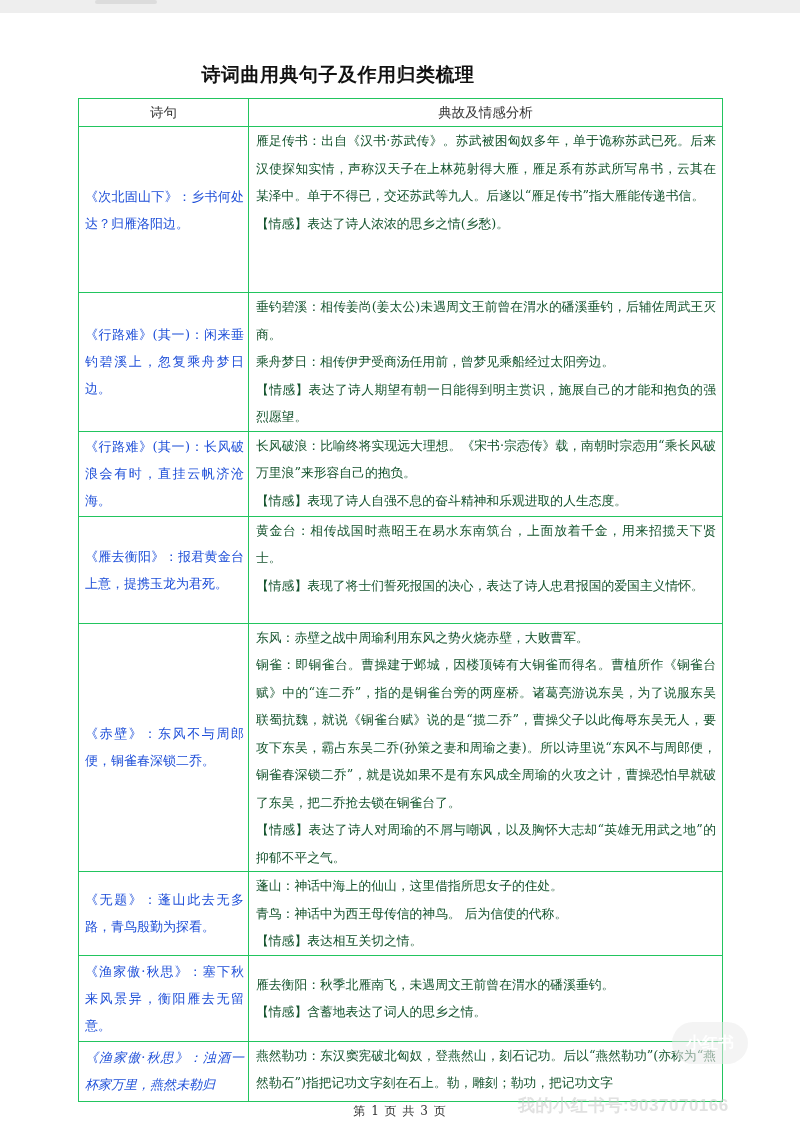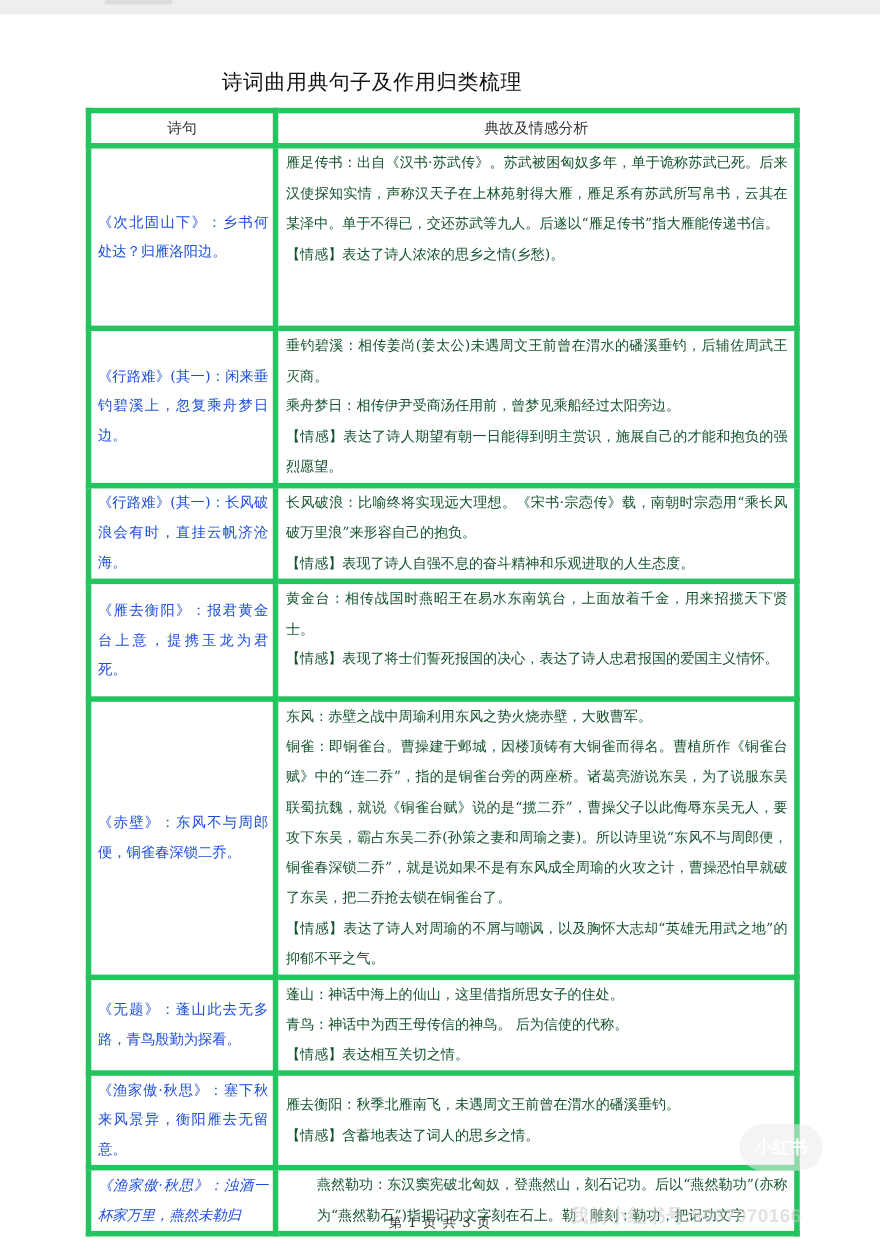--- a/index.html
+++ b/index.html
@@ -12,28 +12,28 @@
   .topbar {
     position: absolute; left: 0; top: 0; width: 800px; height: 13px;
     background: #eeeeee;
   }
   .topbar .faint {
     position: absolute; left: 95px; top: 0; height: 4px; width: 62px;
     background: #dcdcdc; border-radius: 2px;
   }
   .title {
     position: absolute; left: 0; top: 62px; width: 676px; text-align: center;
-    font-size: 19px; font-weight: normal; letter-spacing: 0.5px; color: #111;
+    font-size: 19px; font-weight: bold; letter-spacing: 0.5px; color: #111;
   }
   table.main {
     position: absolute; left: 78px; top: 98px; width: 644px;
     border-collapse: collapse; table-layout: fixed;
   }
   table.main td, table.main th {
-    border: 5px solid #22c55e; vertical-align: middle; padding: 0;
+    border: 1px solid #22c55e; vertical-align: middle; padding: 0;
   }
   table.main th {
     height: 27px; font-weight: normal; font-size: 13.5px; color: #333;
   }
   col.c1 { width: 170px; }
   col.c2 { width: 474px; }
   td.verse {
     font-size: 13px; line-height: 27px; padding: 0 4px 0 6px !important;
     text-align: justify; color: #1d4ed8; margin-top: 28px;
   }
@@ -128,21 +128,21 @@
     <tr style="height:86px;">
       <td class="verse">《渔家傲·秋思》：塞下秋来风景异，衡阳雁去无留意。</td>
       <td class="analysis" style="vertical-align:middle !important;">
         <p>雁去衡阳：秋季北雁南飞，未遇周文王前曾在渭水的磻溪垂钓。</p>
         <p class="emo">【情感】含蓄地表达了词人的思乡之情。</p>
       </td>
     </tr>
     <tr style="height:60px;">
       <td class="verse" style="overflow:hidden;font-style:italic;">《渔家傲·秋思》：浊酒一杯家万里，燕然未勒归</td>
       <td class="analysis">
-        <p style="max-height:55px; overflow:hidden;margin-left:28px;">燕然勒功：东汉窦宪破北匈奴，登燕然山，刻石记功。后以“燕然勒功”(亦称为“燕然勒石”)指把记功文字刻在石上。勒，雕刻；勒功，把记功文字</p>
+        <p style="max-height:55px; overflow:hidden;">燕然勒功：东汉窦宪破北匈奴，登燕然山，刻石记功。后以“燕然勒功”(亦称为“燕然勒石”)指把记功文字刻在石上。勒，雕刻；勒功，把记功文字</p>
       </td>
     </tr>
   </tbody>
 </table>
 
 <div class="footer">第 1 页 共 3 页</div>
 
 <div class="watermark-badge">小红书</div>
 <div class="watermark-text">我的小红书号:9037070166</div>
 

